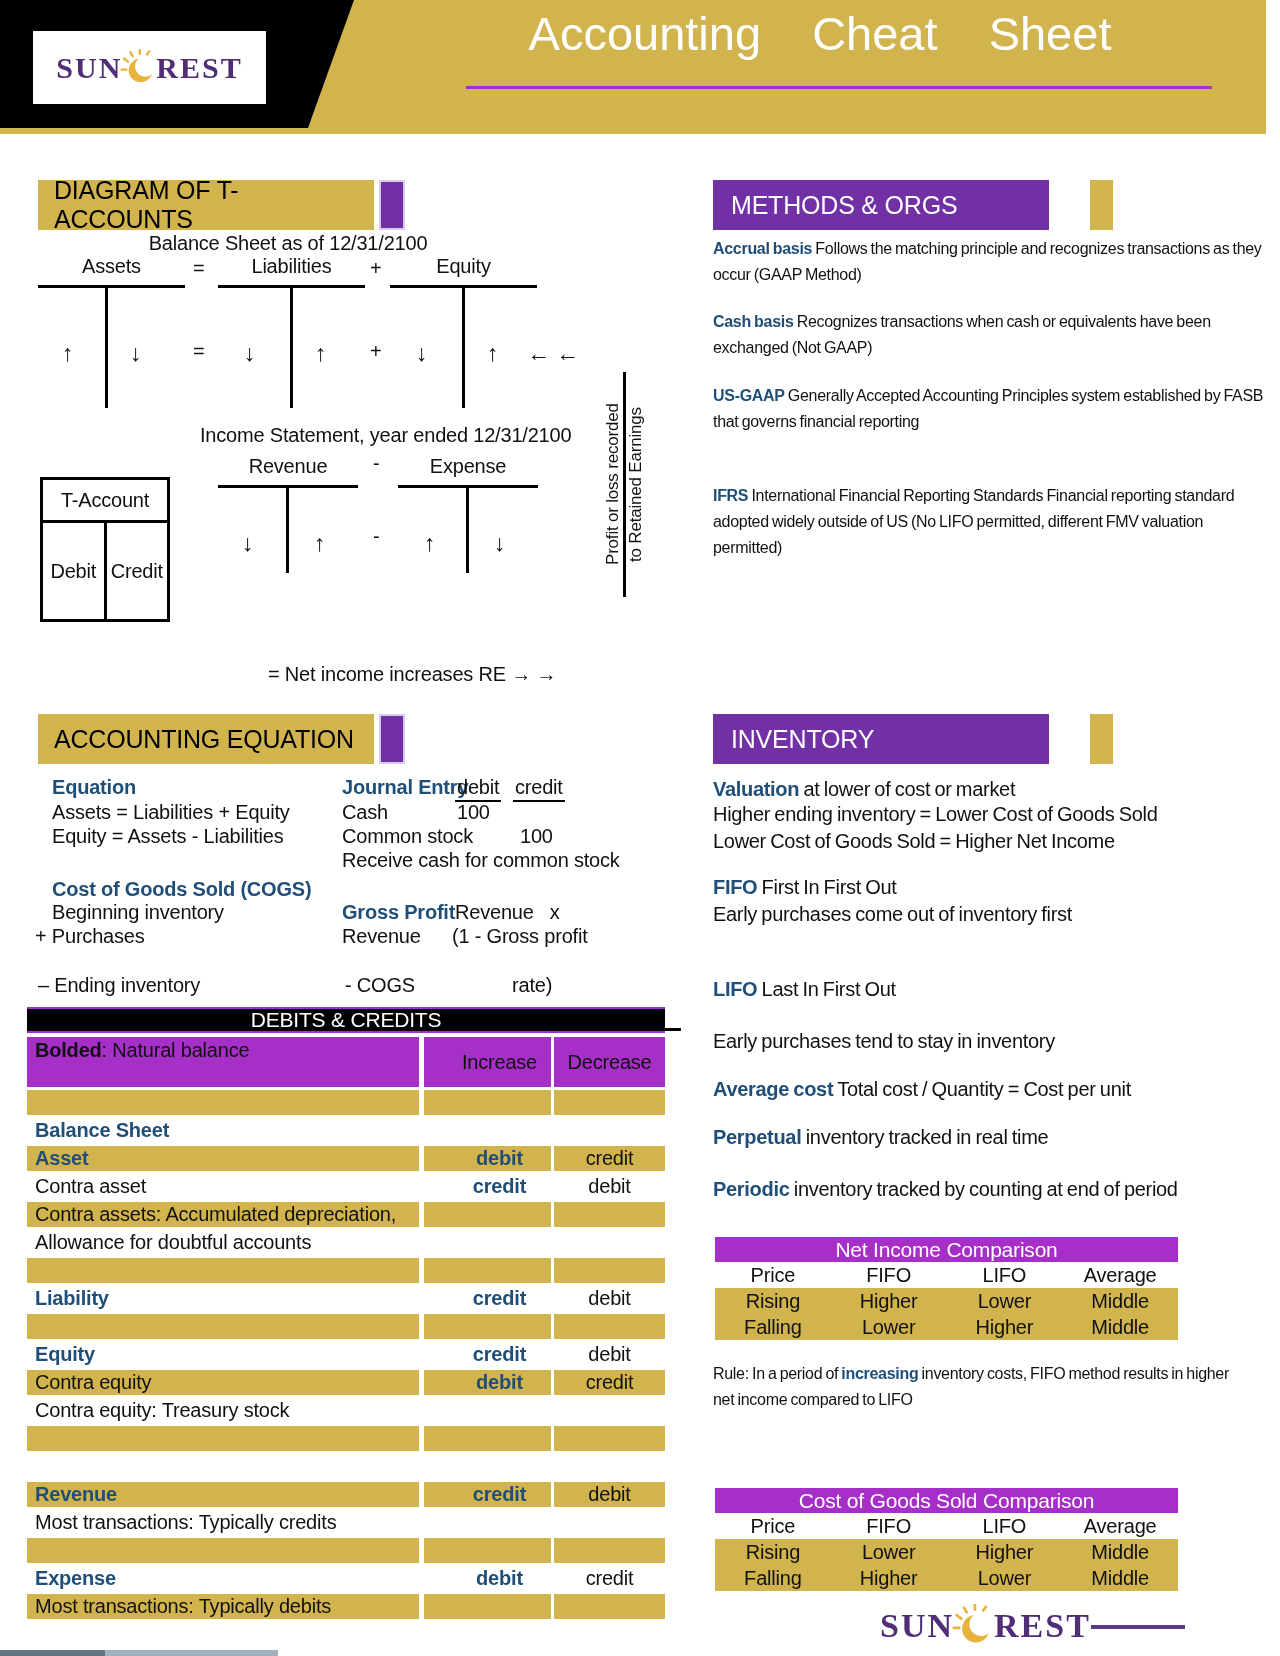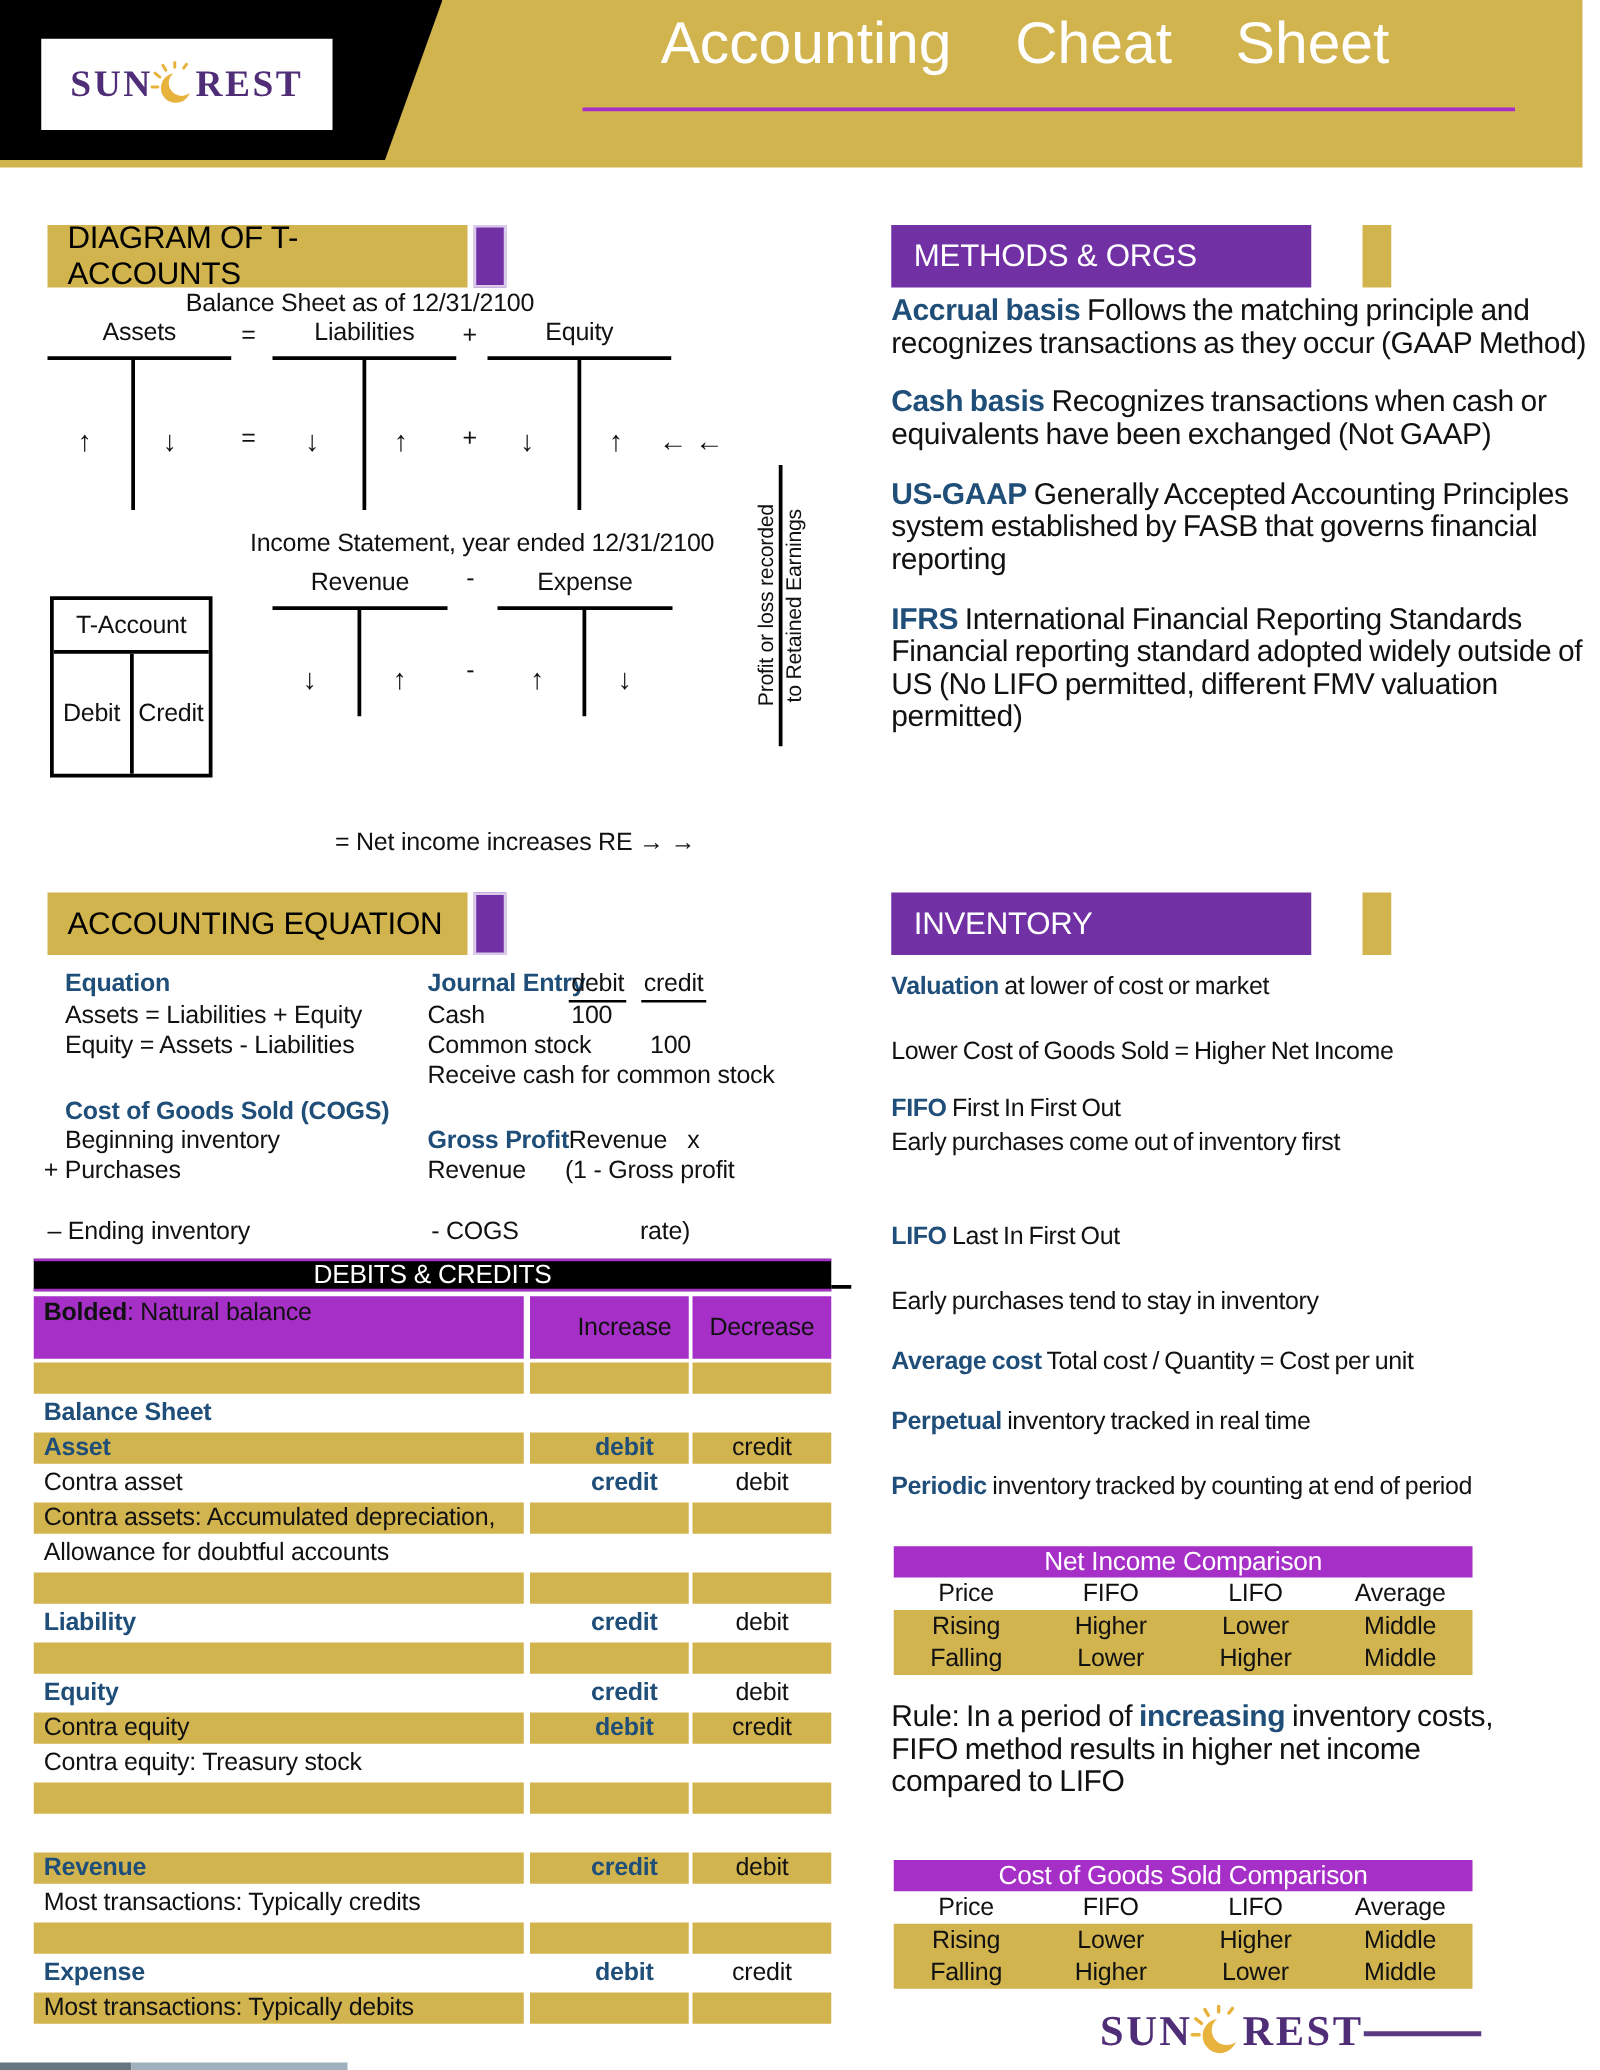--- a/index.html
+++ b/index.html
@@ -58,21 +58,21 @@
   .c-label{width:406px;padding-left:8px;box-sizing:border-box;font-size:20px;line-height:25px;
            white-space:nowrap;overflow:visible;}
   .c-inc{width:107px;margin-left:5px;text-align:center;font-size:20px;line-height:25px;padding-left:24px;}
   .c-dec{width:115px;margin-left:3px;text-align:center;font-size:20px;line-height:25px;}
   .bg-gold{background:#d2b44e;}
   .bg-mag{background:#a62fc7;}
   .dc-row.head .c-label{line-height:24px;padding-top:1px;}
   .dc-row.head .c-inc,.dc-row.head .c-dec{display:flex;align-items:center;justify-content:center;}
   .dash-mark{position:absolute;left:665px;top:1028px;width:16px;height:3px;background:#000;}
   
-  .para{position:absolute;left:713px;width:557px;font-size:24px;line-height:26px;
+  .para{position:absolute;left:713px;width:557px;font-size:16px;line-height:26px;
         letter-spacing:-0.3px;word-spacing:-1px;}
   .invline{position:absolute;left:713px;width:560px;font-size:20px;line-height:26px;
            letter-spacing:-0.3px;word-spacing:-1px;white-space:pre;}
   
   .cmp{position:absolute;left:715px;width:463px;}
   .cmp-title{height:25px;background:#a62fc7;color:#fff;text-align:center;font-size:21px;line-height:25px;}
   .cmp-row{display:flex;height:26px;}
   .cmp-cell{width:25%;text-align:center;font-size:20px;line-height:26px;}
   .cmp-gold{background:#d2b44e;}
   
@@ -328,20 +328,21 @@
   </div>
   <div class="para" style="top:483px;">
     <span class="blue">IFRS</span>
     <span>International Financial Reporting Standards Financial reporting standard adopted widely outside of US (No LIFO permitted, different FMV valuation permitted)</span>
   </div>
 
   <div class="purple-bar" style="left:713px;top:714px;">INVENTORY</div>
   <div class="acc-gold" style="left:1090px;top:714px;"></div>
 
   <div class="invline" style="top:776px;"><span class="blue">Valuation</span><span> at lower of cost or market</span></div>
+  <div class="invline" style="top:801px;">Higher ending inventory = Lower Cost of Goods Sold</div>
   <div class="invline" style="top:828px;">Lower Cost of Goods Sold = Higher Net Income</div>
   <div class="invline" style="top:874px;"><span class="blue">FIFO</span><span> First In First Out</span></div>
   <div class="invline" style="top:901px;">Early purchases come out of inventory first</div>
   <div class="invline" style="top:976px;"><span class="blue">LIFO</span><span> Last In First Out</span></div>
   <div class="invline" style="top:1028px;">Early purchases tend to stay in inventory</div>
   <div class="invline" style="top:1076px;"><span class="blue">Average cost</span><span> Total cost / Quantity = Cost per unit</span></div>
   <div class="invline" style="top:1124px;"><span class="blue">Perpetual</span><span> inventory tracked in real time</span></div>
   <div class="invline" style="top:1176px;"><span class="blue">Periodic</span><span> inventory tracked by counting at end of period</span></div>
 
   <div class="cmp" style="top:1237px;">

